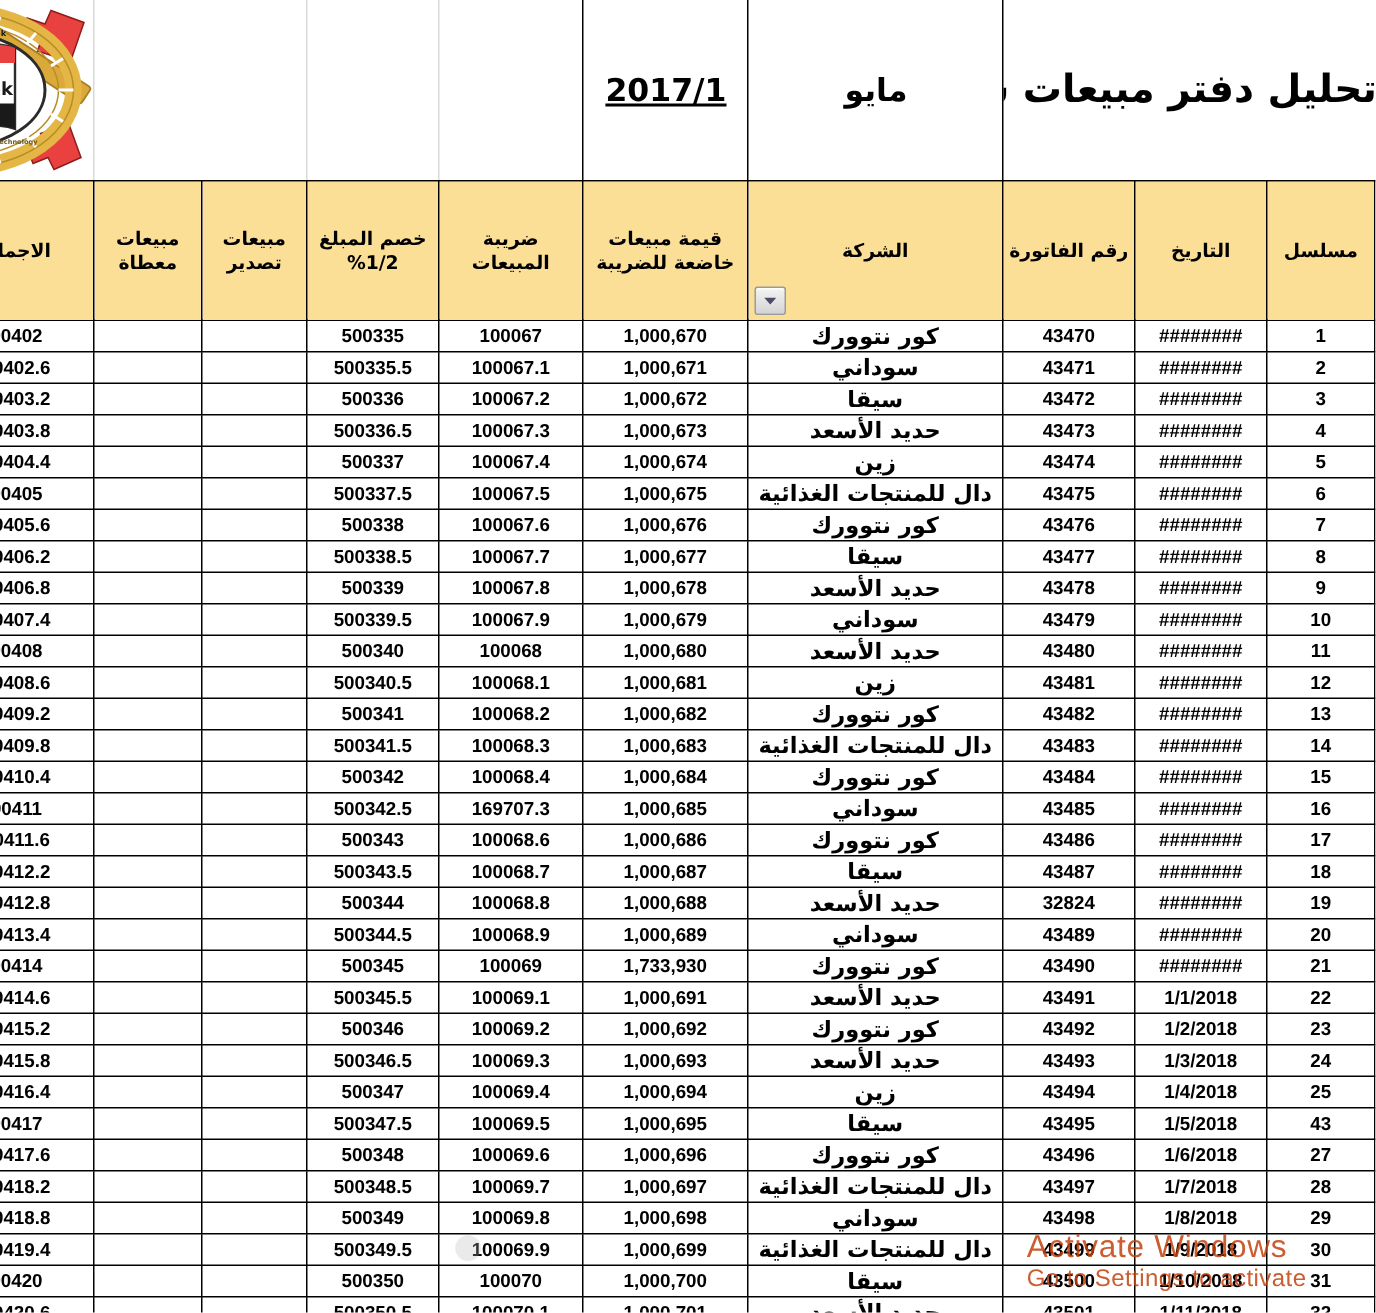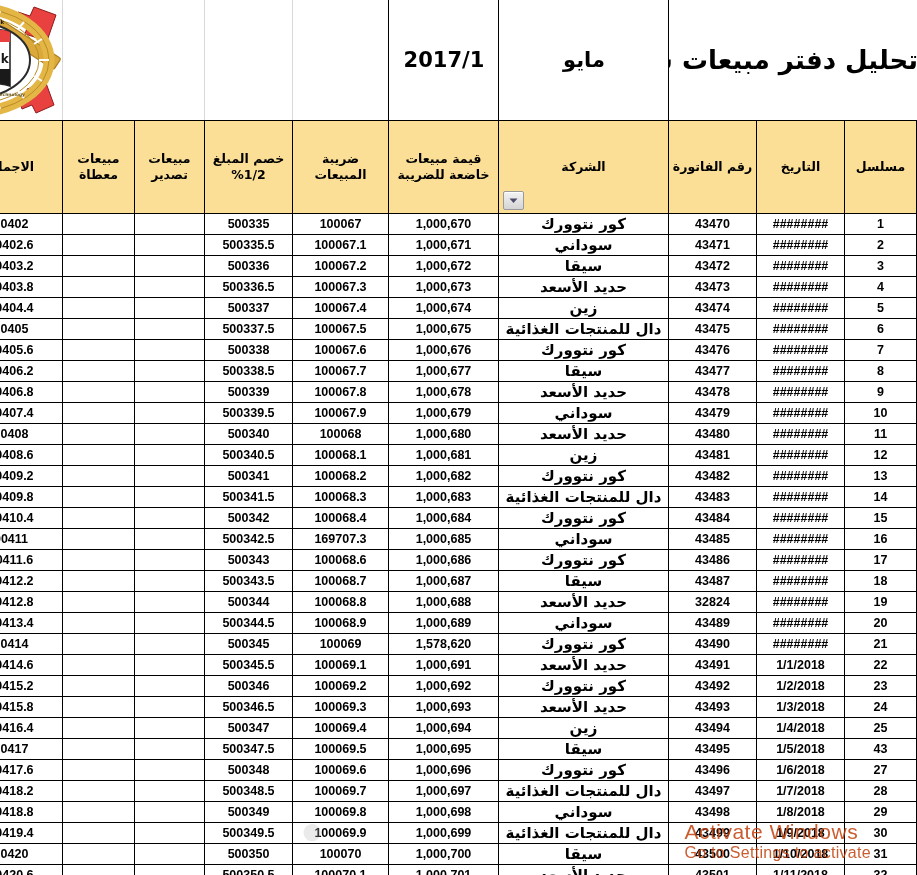--- a/index.html
+++ b/index.html
@@ -64,21 +64,21 @@
     color: #000;
     font-family: "DejaVu Sans", "Liberation Sans", sans-serif;
     letter-spacing: 0;
   }
   .month-cell, .period-cell {
     text-align: center;
     font-size: 21px;
     color: #000;
     font-family: "DejaVu Sans", "Liberation Sans", sans-serif;
   }
-  .period-cell { direction: ltr; }
+  .period-cell { direction: ltr; text-decoration: underline; }
 
   
   thead th {
     background: #fcdf96;
     border: 1px solid #000000;
     font-size: 12.5px;
     font-weight: bold;
     color: #000;
     text-align: center;
     vertical-align: middle;
@@ -546,21 +546,21 @@
           <td class="c-num">500344.5</td>
           <td class="c-blank"></td>
           <td class="c-blank"></td>
           <td class="c-num">600413.4</td>
         </tr>
         <tr>
           <td class="c-num">21</td>
           <td class="c-num">########</td>
           <td class="c-num">43490</td>
           <td class="c-company">كور نتوورك</td>
-          <td class="c-num">1,578,620</td>
+          <td class="c-num">1,733,930</td>
           <td class="c-num">100069</td>
           <td class="c-num">500345</td>
           <td class="c-blank"></td>
           <td class="c-blank"></td>
           <td class="c-num">600414</td>
         </tr>
         <tr>
           <td class="c-num">22</td>
           <td class="c-num">1/1/2018</td>
           <td class="c-num">43491</td>

